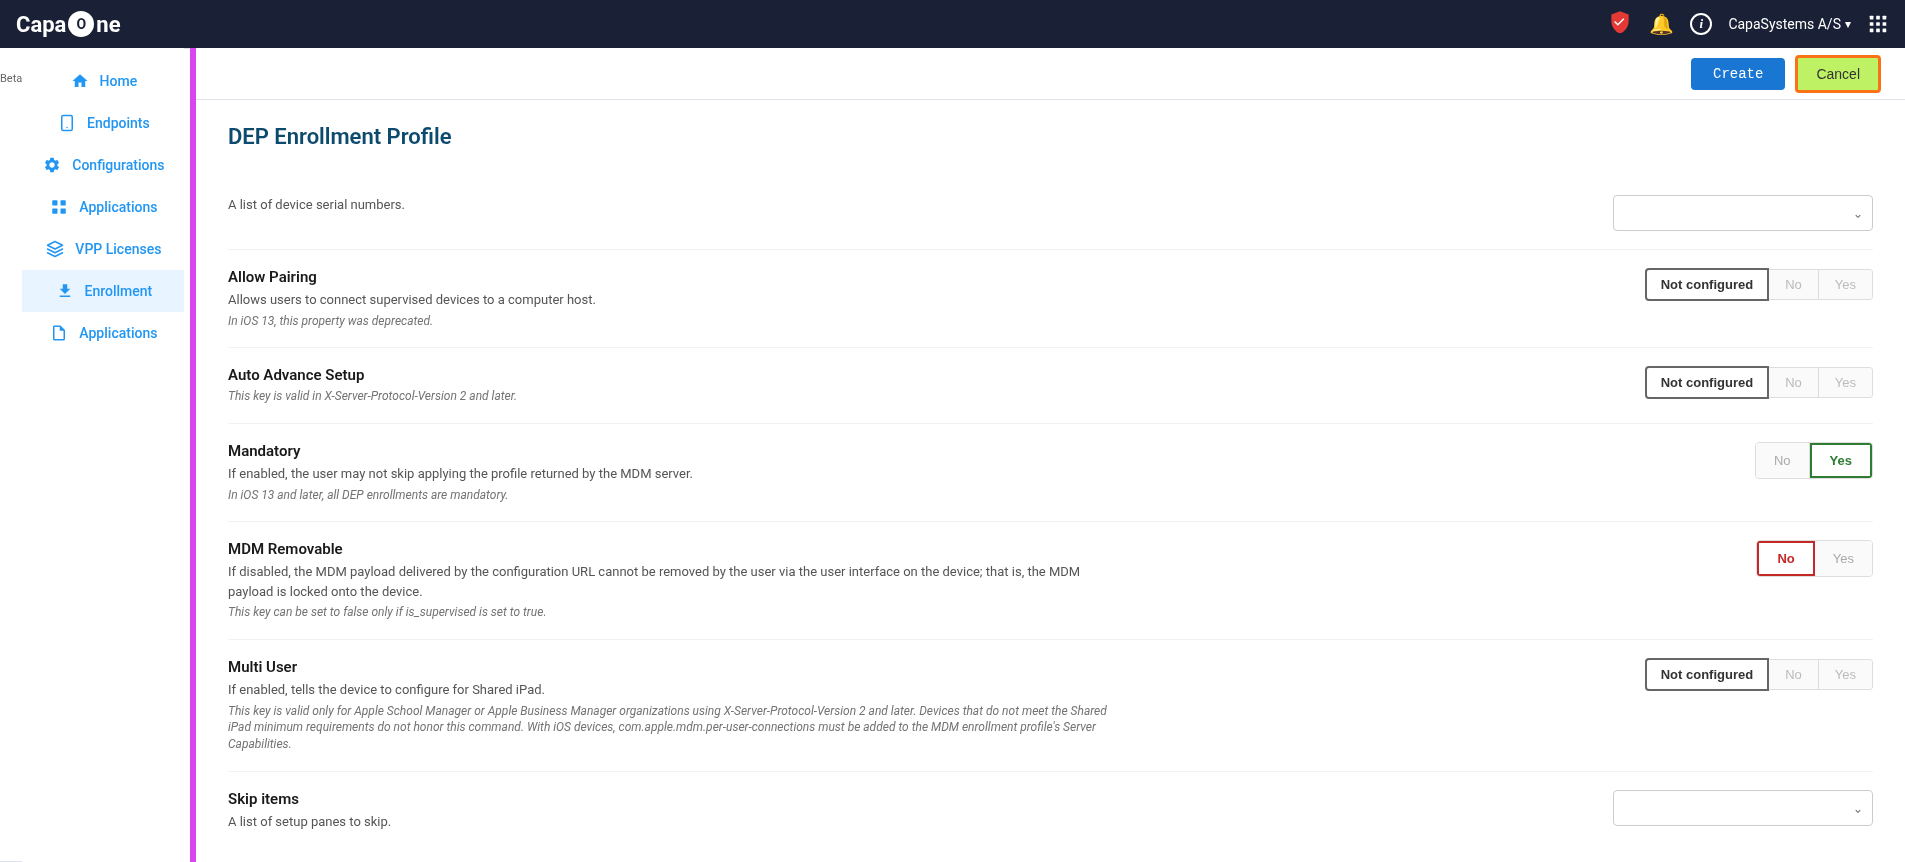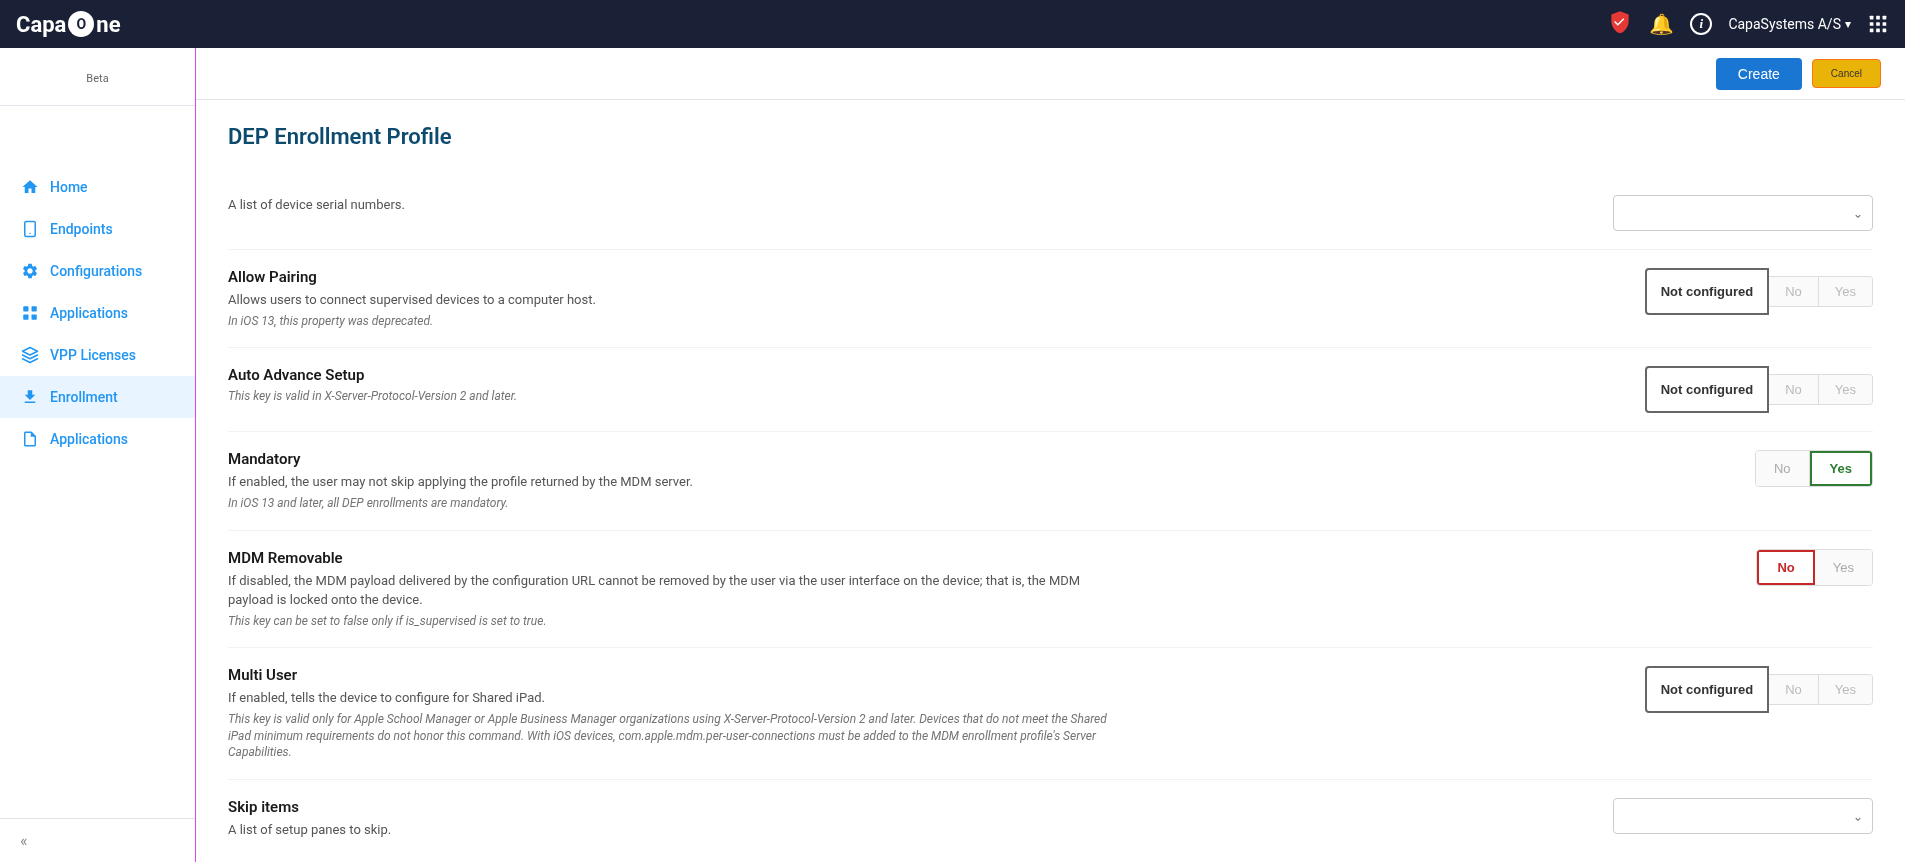--- a/index.html
+++ b/index.html
@@ -55,27 +55,25 @@
     .layout {
       display: flex;
       height: 862px;
       padding-top: 48px;
     }
 
     
     .sidebar {
       width: 196px;
       background: white;
-      border-right: 1px solid #d946ef;
-      display: flex;
-      flex-direction: column;
+      border-right: 6px solid #d946ef;
+      display: flex;
       flex-shrink: 0;
       height: 100%;
       overflow-y: auto;
-      gap: 48px;
     }
     .sidebar-logo-area {
       padding: 20px 0;
       display: flex;
       flex-direction: column;
       align-items: center;
       border-bottom: 1px solid #e0e4ea;
     }
     .apple-icon {
       font-size: 36px;
@@ -93,20 +91,21 @@
     .nav-item {
       display: flex;
       align-items: center;
       gap: 10px;
       padding: 11px 20px;
       cursor: pointer;
       color: #2196F3;
       font-size: 14px;
       font-weight: 500;
       transition: background 0.15s;
+      justify-content: center;
     }
     .nav-item.active { background: #e8f4ff; }
     .nav-item .nav-icon {
       width: 20px;
       height: 20px;
       display: flex;
       align-items: center;
       justify-content: center;
       font-size: 16px;
     }
@@ -131,28 +130,29 @@
     }
     .btn-create {
       background: #1976d2;
       color: white;
       border: none;
       padding: 8px 22px;
       border-radius: 4px;
       font-size: 14px;
       font-weight: 500;
       cursor: pointer;
+      font-family: Liberation Mono, monospace;
     }
     .btn-cancel {
-      background: #eab308;
+      background: #bef264;
       color: #333;
-      border: 1px solid #f97316;
+      border: 3px solid #f97316;
       padding: 8px 18px;
       border-radius: 4px;
-      font-size: 10px;
+      font-size: 14px;
       cursor: pointer;
     }
 
     
     .main-area {
       flex: 1;
       display: flex;
       flex-direction: column;
       overflow: hidden;
     }
@@ -236,21 +236,21 @@
       pointer-events: none;
       font-size: 12px;
     }
 
     
     .tri-toggle {
       display: flex;
       align-items: center;
     }
     .not-configured-btn {
-      padding: 14px 14px;
+      padding: 7px 14px;
       font-size: 13px;
       border: 1px solid #aaa;
       background: white;
       cursor: pointer;
       color: #333;
       font-weight: 500;
       border-radius: 4px 0 0 4px;
     }
     .not-configured-btn.selected {
       border: 2px solid #666;

